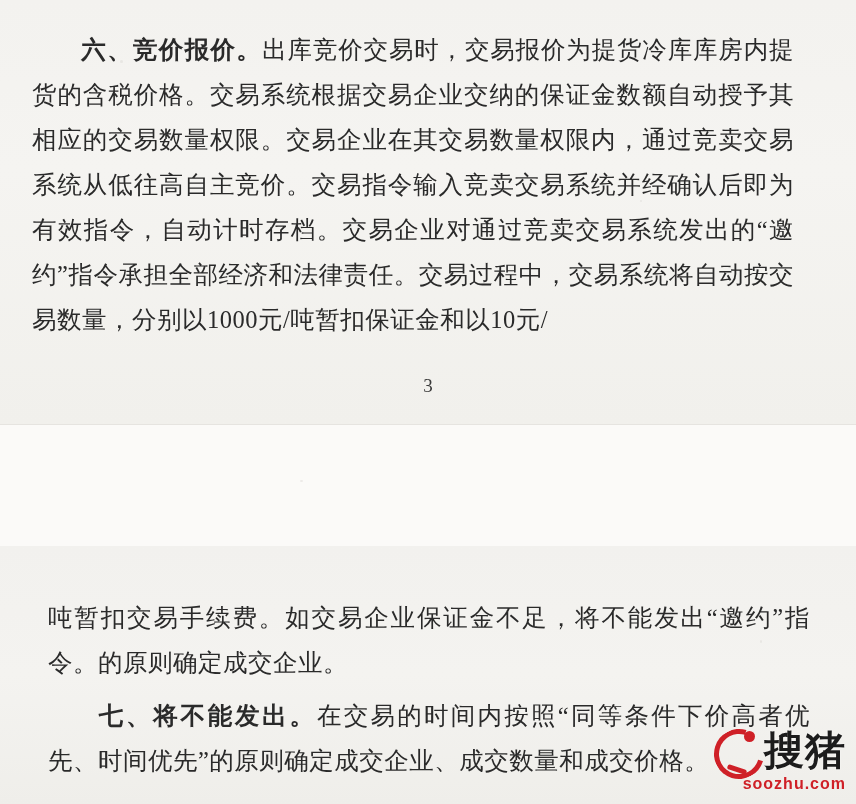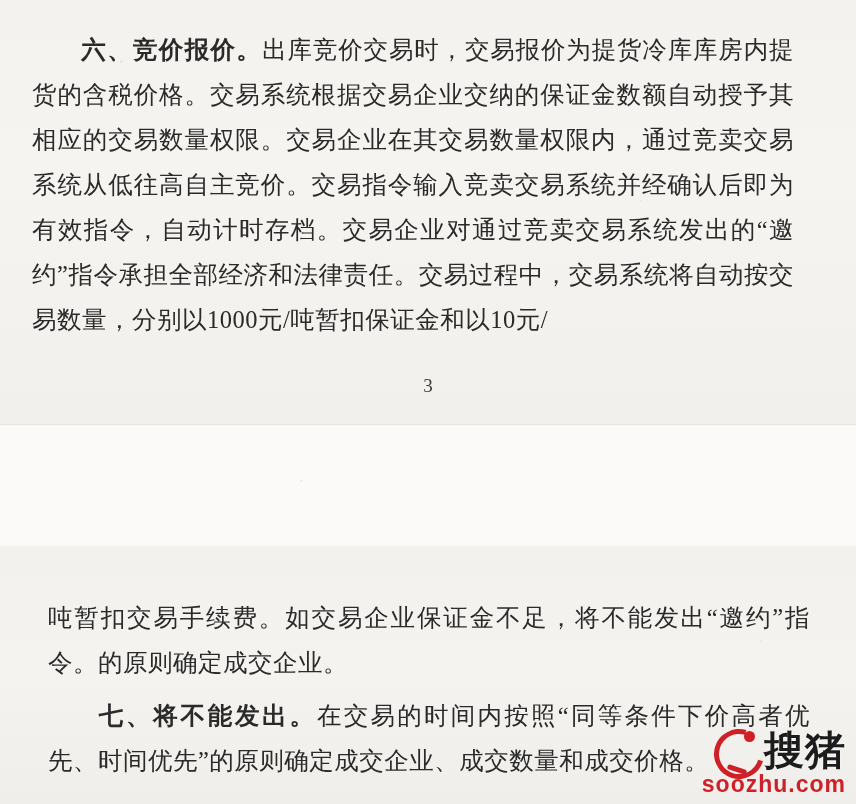--- a/index.html
+++ b/index.html
@@ -153,21 +153,21 @@
   .wm-cn {
     font-size: 40px;
     font-weight: bold;
     color: #1c1c1c;
     font-family: "Liberation Sans", sans-serif;
     letter-spacing: 1px;
     line-height: 44px;
     text-shadow: 0 0 2px rgba(255,255,255,0.7);
   }
   .wm-url {
-    font-size: 23px;
+    font-size: 16px;
     font-weight: bold;
     color: #cf2027;
     font-family: "Liberation Sans", sans-serif;
     letter-spacing: 1px;
     line-height: 26px;
     margin-top: -2px;
   }
 
   
   .speck {

